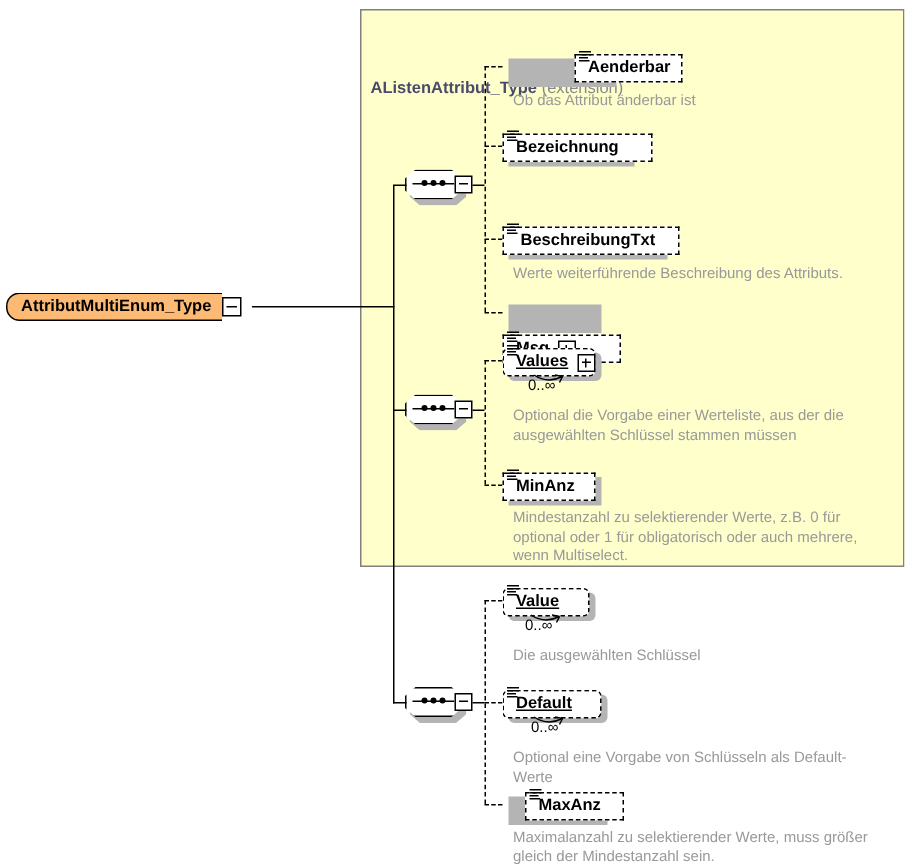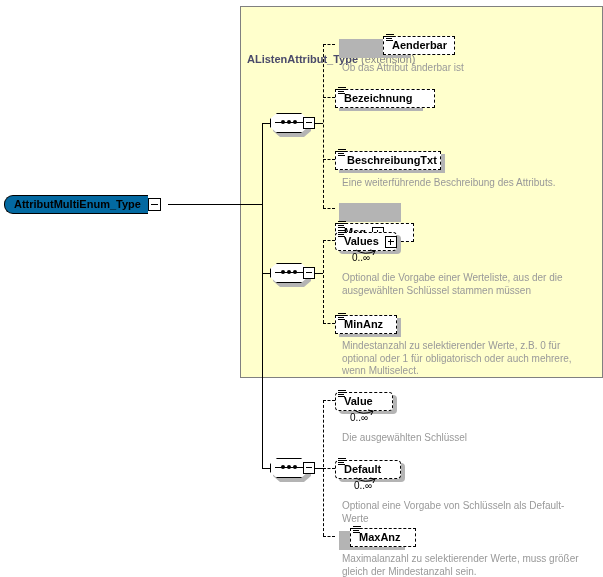--- a/index.html
+++ b/index.html
@@ -45,21 +45,21 @@
   .root-node {
     position: absolute;
     display: flex;
     align-items: stretch;
     height: 19px;
   }
   .root-label {
     border: 1px solid #000000;
     border-right: none;
     border-radius: 9px 0 0 9px;
-    background: #0369a1;
+    background: #fdba74;
     font-size: 11px;
     font-weight: bold;
     color: #000000;
     padding: 0 7px 0 9px;
     line-height: 17px;
     white-space: nowrap;
     box-sizing: border-box;
     height: 19px;
   }
   .toggle-box {
@@ -168,21 +168,21 @@
   .node-box {
     position: relative;
     display: inline-flex;
     align-items: center;
     height: 19px;
     box-sizing: border-box;
     border: 1px dashed #000000;
     background: #ffffff;
     padding: 0 6px 0 8px;
   }
-  .node-box.rounded { border-radius: 4px; }
+  .node-box.rounded { border-radius: 4px; text-decoration: underline; }
   .node-shadow {
     position: absolute;
     left: 4px; top: 4px;
     background: #b4b4b4;
     z-index: 0;
   }
   .node-shadow.rounded { border-radius: 4px; }
   .node-label {
     font-size: 11px;
     font-weight: bold;
@@ -317,31 +317,31 @@
           <i></i>
           <i></i>
           <i></i>
         </span>
       <span class="node-label">Bezeichnung</span>
     </div>
   </div>
 
   <div class="node" style="left:335px; top:150px;">
     <div class="node-shadow" style="width:106px; height:19px;"></div>
-    <div class="node-box" style="width:106px;padding-left:11px;">
+    <div class="node-box" style="width:118px;padding-left:11px;">
       <span class="attr-icon">
           <i></i>
           <i></i>
           <i></i>
           <i></i>
         </span>
       <span class="node-label">BeschreibungTxt</span>
     </div>
   </div>
-  <div class="node-desc" style="left:342px; top:177px; width:246px;">Eine weiterführende Beschreibung des Attributs.</div>
+  <div class="node-desc" style="left:342px; top:177px; width:246px;">Werte weiterführende Beschreibung des Attributs.</div>
 
   <div class="node" style="left:335px; top:199px;">
     <div class="node-shadow" style="width:62px; height:19px;"></div>
     <div class="node-box" style="width:79px;margin-top:24px;">
       <span class="attr-icon">
           <i></i>
           <i></i>
           <i></i>
           <i></i>
         </span>

